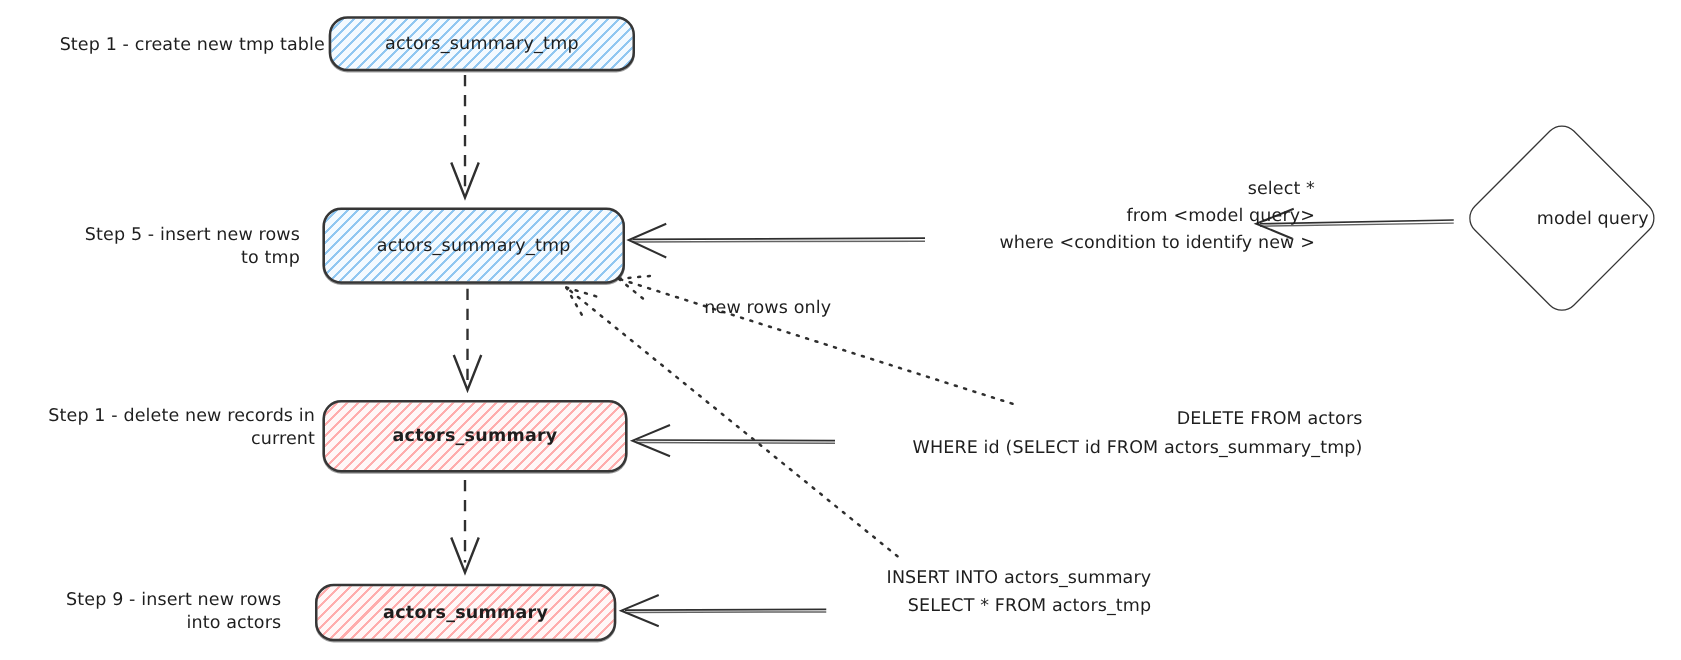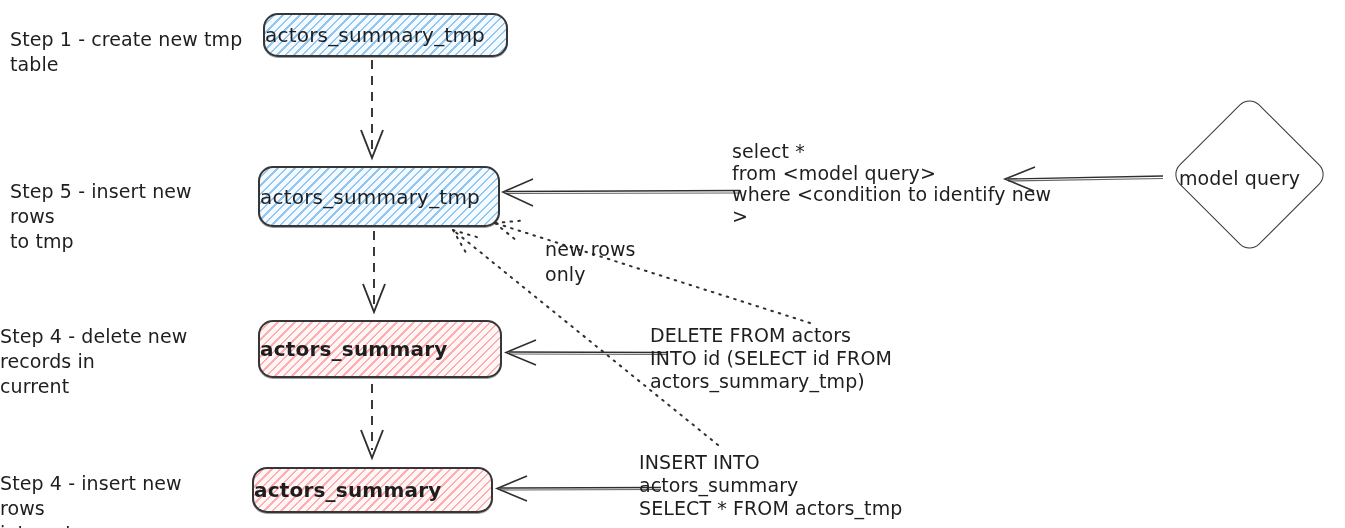--- a/index.html
+++ b/index.html
@@ -7,29 +7,29 @@
     position:relative;
     width:1345px;height:528px;
     background:#ffffff;
     font-family:"DejaVu Sans", sans-serif;
     color:#1e1e1e;
     overflow:hidden;
   }
   .abs{position:absolute;}
   .prelines{white-space:pre-line;}
   .label{
-    font-size:19px;line-height:1.32;text-align:left;
+    font-size:14px;line-height:1.32;text-align:right;
     letter-spacing:.1px;
   }
   .node{
     position:absolute;
     border:2px solid #363636;
     border-radius:15px;
-    display:flex;align-items:center;justify-content:flex-start;
-    font-size:20px;letter-spacing:.2px;
+    display:flex;align-items:center;justify-content:center;
+    font-size:14px;letter-spacing:.2px;
     box-shadow:0 1px 0 rgba(40,40,40,.45);
     box-sizing:border-box;
   }
   .hatch-blue{
     background-image:repeating-linear-gradient(135deg,
       rgba(139,196,240,.95) 0px, rgba(139,196,240,.95) 1.7px,
       rgba(255,255,255,0) 1.7px, rgba(255,255,255,0) 6px);
     background-color:#f4faff;
   }
   .hatch-red{
@@ -126,33 +126,33 @@
       <line class="sk" x1="453" y1="230" x2="480" y2="238" stroke-width="2"></line>
       <line class="sk" x1="453" y1="230" x2="467" y2="254.5" stroke-width="2"></line>
     </g>
   </svg>
 
   <div class="abs label" style="left:10px;top:27px;width:250px;">Step 1 - create new tmp table</div>
 
   <div class="abs label prelines" style="left:10px;top:179px;width:230px;">Step 5 - insert new rows
 to tmp</div>
 
-  <div class="abs label prelines" style="left:0px;top:324px;width:252px;">Step 4 - delete new records in
+  <div class="abs label prelines" style="left:0px;top:324px;width:252px;">Step 1 - delete new records in
 current</div>
 
-  <div class="abs label prelines" style="left:0px;top:471px;width:225px;">Step 4 - insert new rows
+  <div class="abs label prelines" style="left:0px;top:471px;width:225px;">Step 9 - insert new rows
 into actors</div>
 
   <div class="abs label" style="left:545px;top:197px;width:120px;margin-top:40px;">new rows only</div>
 
   <div class="abs label prelines" style="left:714px;top:141px;width:320px;line-height:21.5px;margin-left:18px;">select *
 from &lt;model query&gt;
 where &lt;condition to identify new &gt;</div>
 
   <div class="abs label prelines" style="left:650px;top:324px;width:440px;line-height:23px;">DELETE FROM actors
-INTO id (SELECT id FROM actors_summary_tmp)</div>
+WHERE id (SELECT id FROM actors_summary_tmp)</div>
 
   <div class="abs label" style="left:1179px;top:166px;width:140px;">model query</div>
 
   <div class="abs label prelines" style="left:639px;top:451px;width:282px;line-height:23px;">INSERT INTO actors_summary
 SELECT * FROM actors_tmp</div>
 
 </div>
 
 </body></html>

